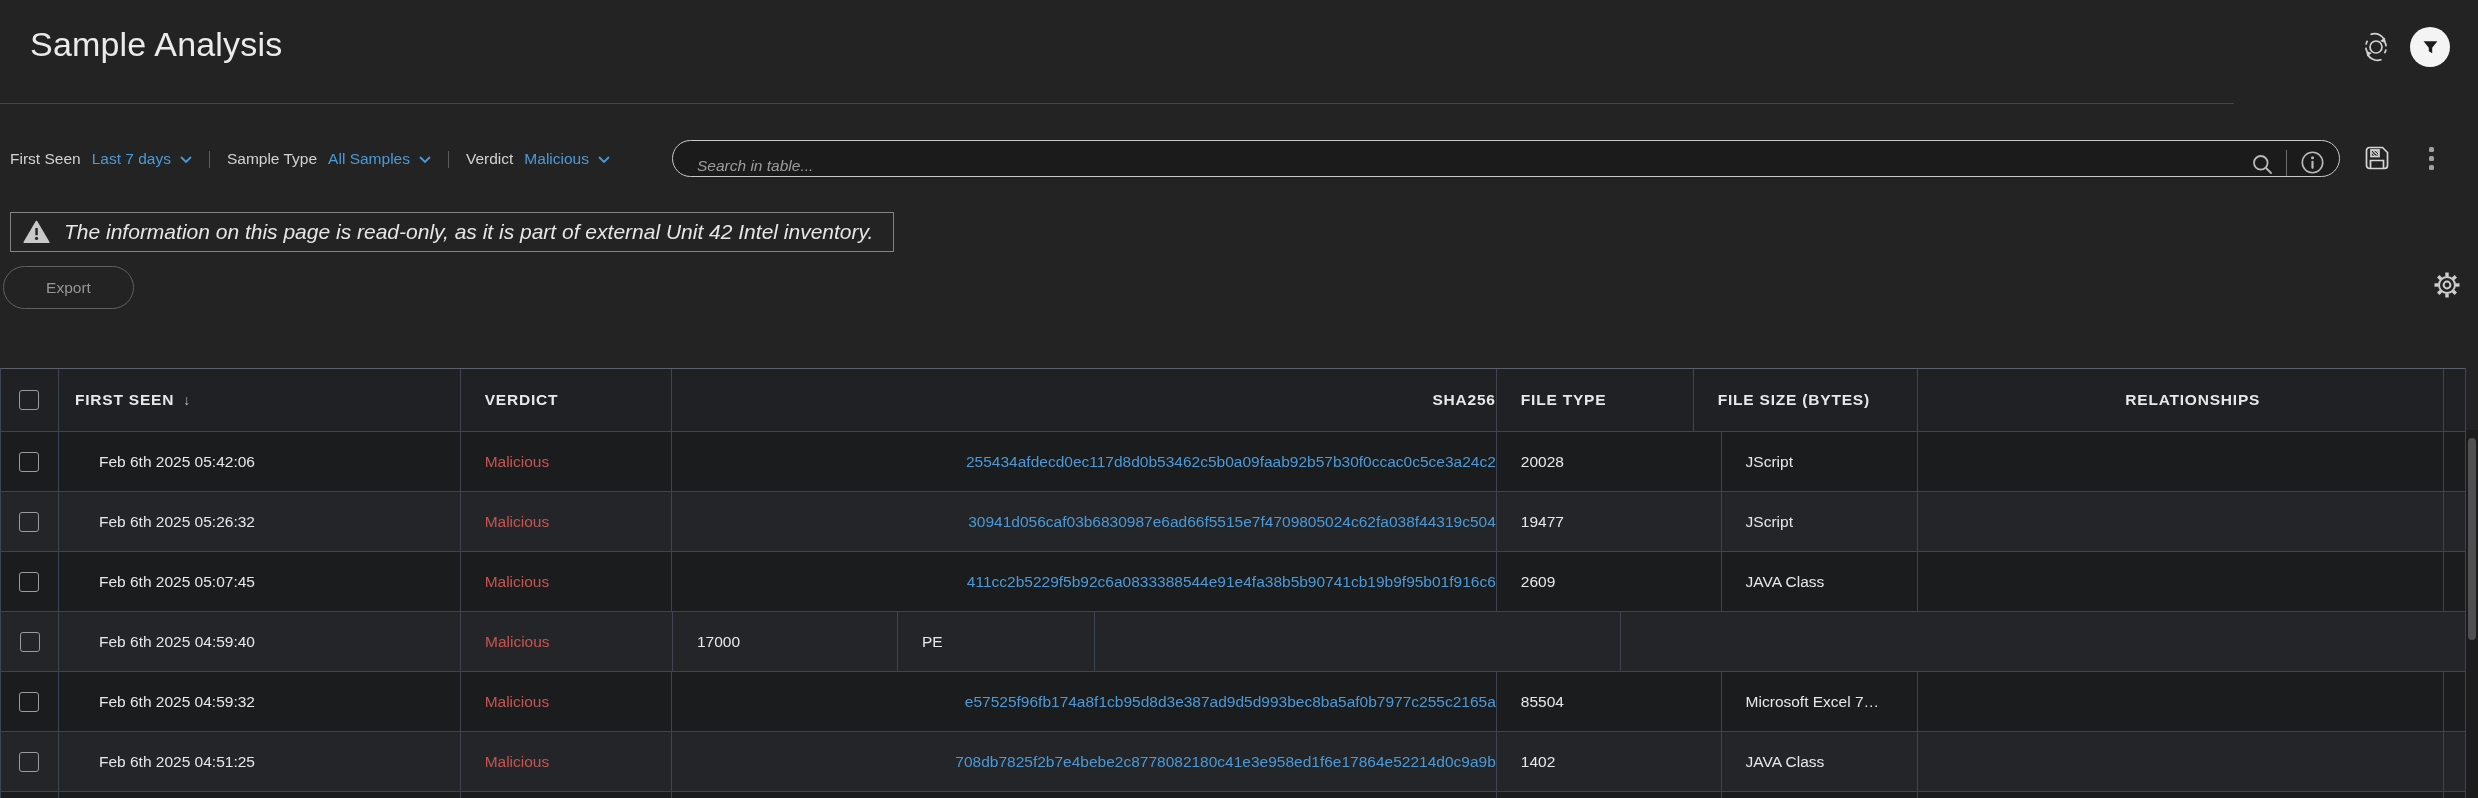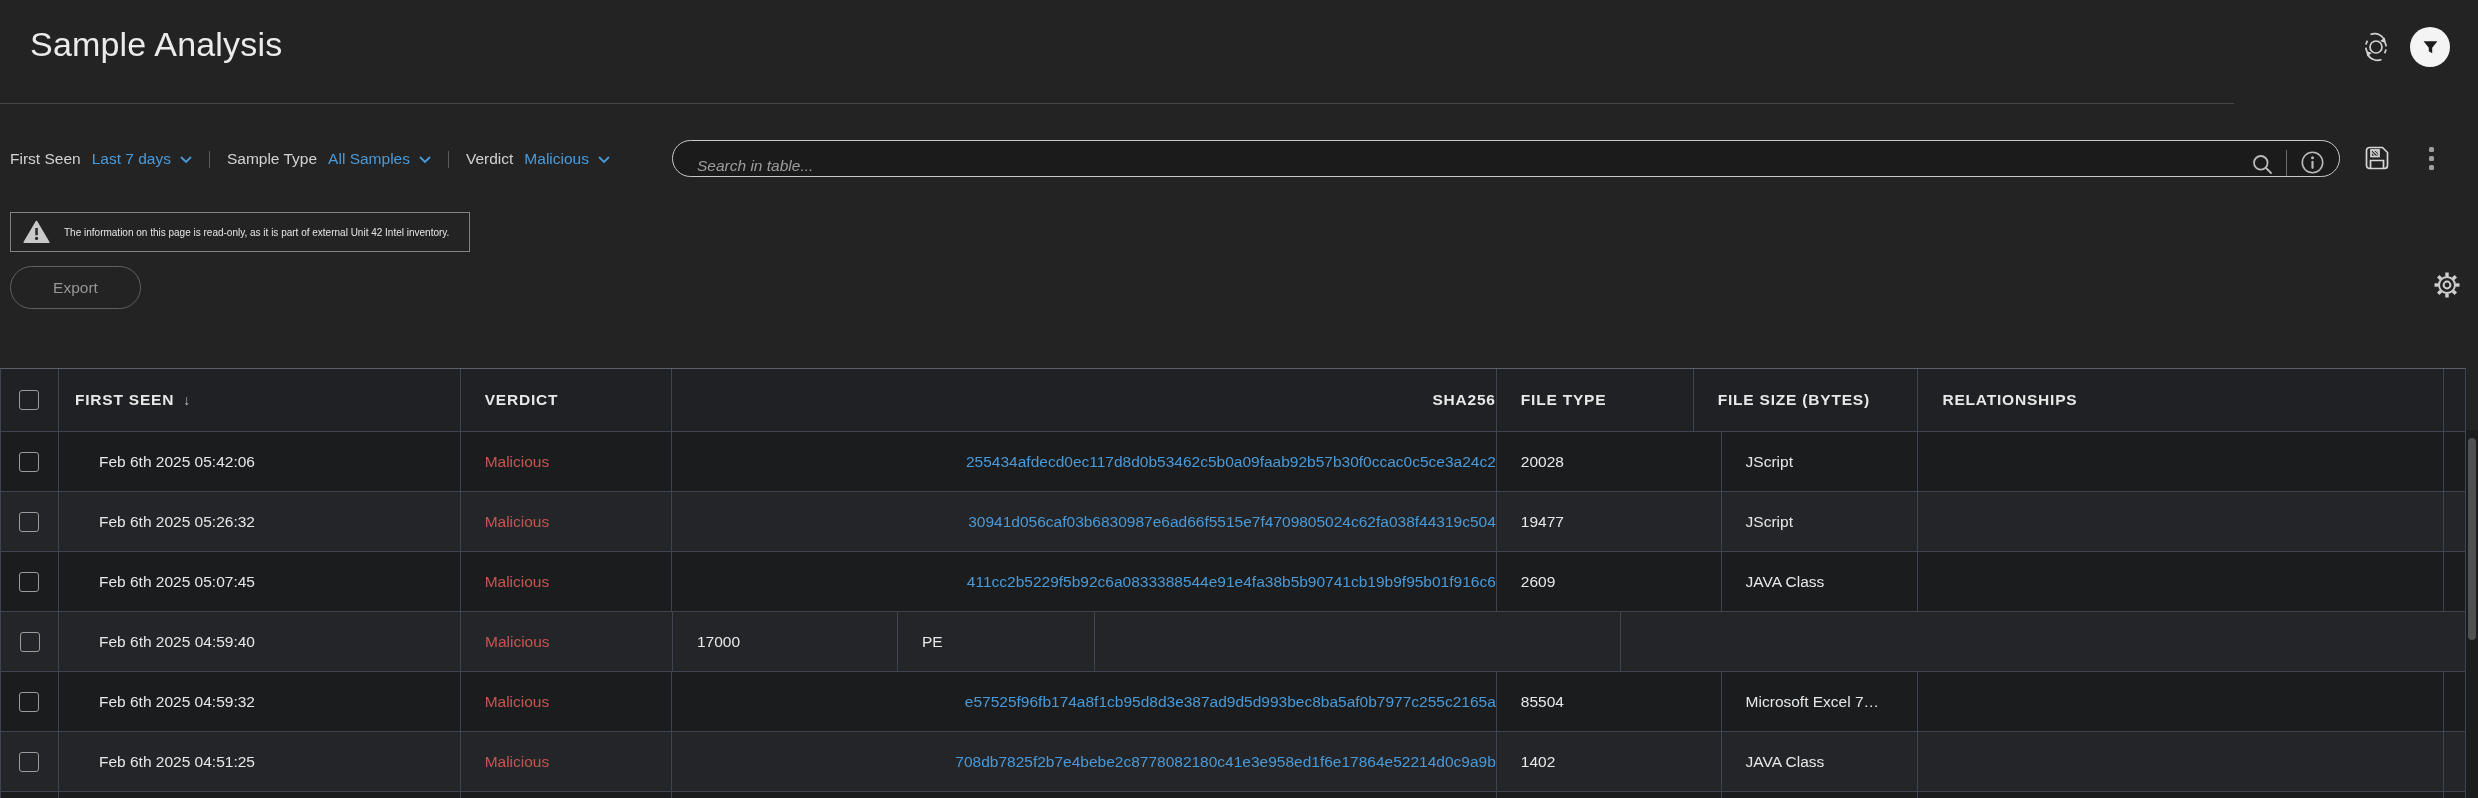--- a/index.html
+++ b/index.html
@@ -34,23 +34,23 @@
   .search-pill input{flex:1;background:transparent;border:none;outline:none;color:#dddddd;font-size:15.5px;font-family:"Liberation Sans",sans-serif;}
   .search-pill input::placeholder{font-style:italic;color:#9c9c9c;}
   .pill-divider{width:1px;height:26px;background:#6f6f6f;margin:0 12px;}
   .icon-btn{display:flex;align-items:center;justify-content:center;cursor:pointer;}
   .save-btn{position:absolute;left:2362px;top:143px;}
   .kebab{position:absolute;left:2424px;top:143px;width:14px;height:30px;display:flex;flex-direction:column;align-items:center;justify-content:center;gap:4px;cursor:pointer;}
   .kebab i{width:5px;height:5px;border-radius:1.5px;background:#a0a0a0;}
   
   .banner{position:absolute;left:10px;top:212px;height:40px;box-sizing:border-box;border:1px solid #828282;
     display:inline-flex;align-items:center;padding:0 20px 0 12px;gap:14px;}
-  .banner-text{font-size:10px;color:#e6e6e6;white-space:nowrap;}
-  
-  .export-btn{position:absolute;left:10px;top:266px;width:131px;height:43px;box-sizing:border-box;
+  .banner-text{font-style:italic;font-size:21px;color:#e6e6e6;white-space:nowrap;}
+  
+  .export-btn{position:absolute;left:3px;top:266px;width:131px;height:43px;box-sizing:border-box;
     border:1px solid #606060;border-radius:22px;background:transparent;color:#969696;font-size:15.5px;
     font-family:"Liberation Sans",sans-serif;display:flex;align-items:center;justify-content:center;cursor:pointer;}
   .gear-btn{position:absolute;left:2432px;top:270px;width:30px;height:30px;cursor:pointer;}
   
   .table{position:absolute;left:0;top:368px;width:2466px;height:430px;box-sizing:border-box;
     border-top:1px solid #59606a;border-left:1px solid var(--table-border);border-right:1px solid var(--table-border);overflow:hidden;}
   .thead{display:flex;height:62px;background:#1f2124;box-sizing:border-box;}
   .hcell{font-size:12.5px;font-weight:bold;letter-spacing:.8px;color:#c6c6c6;}
   .sort{margin-left:9px;font-size:14px;color:#b9b9b9;font-weight:normal;}
   .trow{display:flex;height:60px;box-sizing:border-box;border-top:1px solid var(--table-border);}
@@ -59,21 +59,21 @@
   .trow.partial{height:8px;background:var(--row-odd);}
   .cell{display:flex;align-items:center;box-sizing:border-box;border-right:1px solid var(--table-border);
     overflow:hidden;white-space:nowrap;font-size:15.5px;color:#e8e8e8;}
   .c-check{width:58px;justify-content:center;padding:0;}
   .c-first{width:402px;padding-left:40px;}
   .thead .c-first{padding-left:16px;}
   .c-verdict{width:212px;padding-left:24px;}
   .c-sha{width:825px;padding-left:24px;justify-content:flex-end;}
   .c-size{width:225px;padding-left:24px;}
   .c-type{width:197px;padding-left:24px;}
-  .c-rel{width:526px;padding-left:24px;}
+  .c-rel{width:526px;padding-left:24px;justify-content:center;}
   .c-fill{width:21px;border-right:none;}
   .checkbox{width:18px;height:18px;border:1.5px solid #9b9b9b;border-radius:3px;background:transparent;display:inline-block;cursor:pointer;}
   .verdict{color:var(--malicious-red);}
   .hash-link{color:var(--link-blue);cursor:pointer;text-decoration:none;}
   
   .scroll-track{position:absolute;right:0;top:430px;width:12px;height:368px;background:#1c1c1d;}
   .scroll-thumb{position:absolute;left:2px;top:8px;width:8px;height:202px;border-radius:4px;background:#505050;cursor:grab;}
 </style>
 </head>
 <body>

